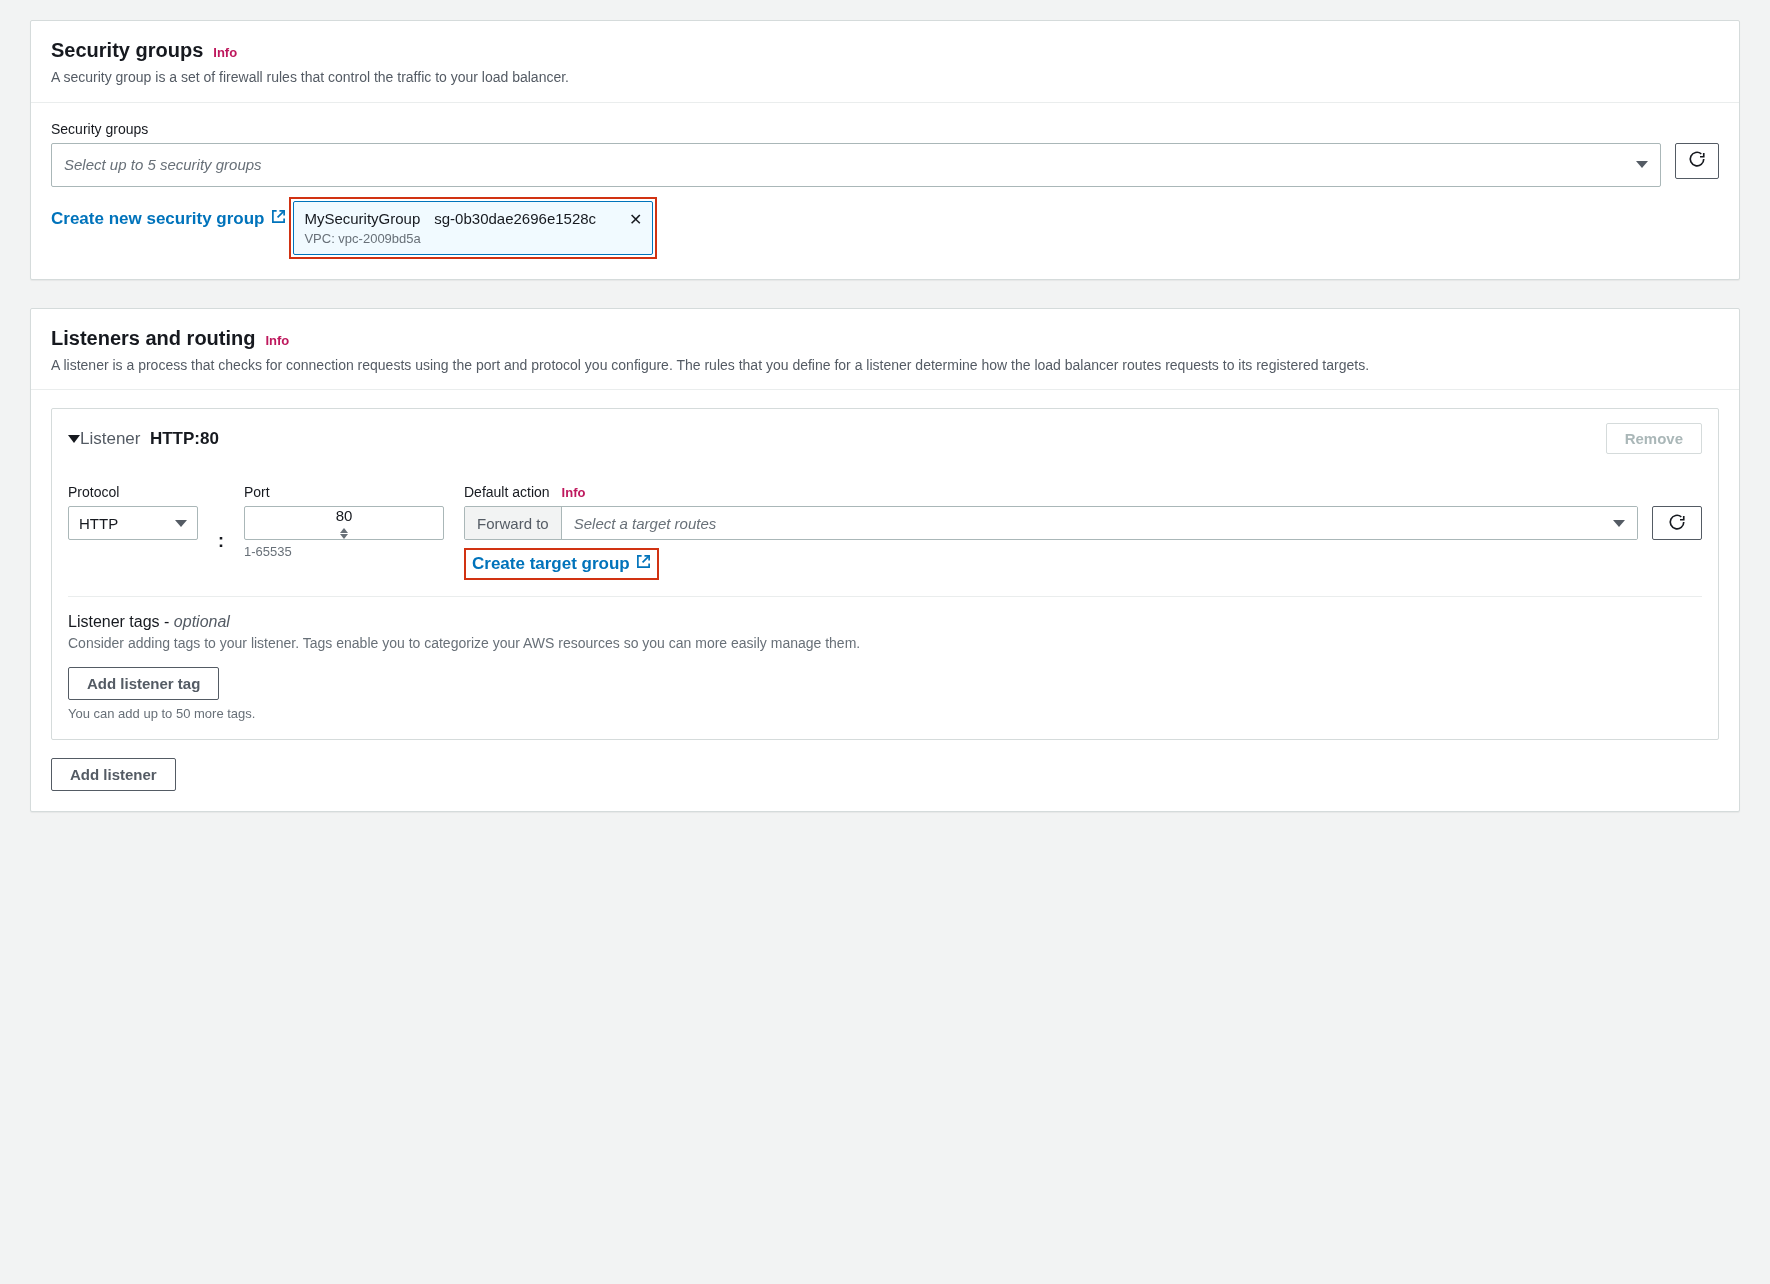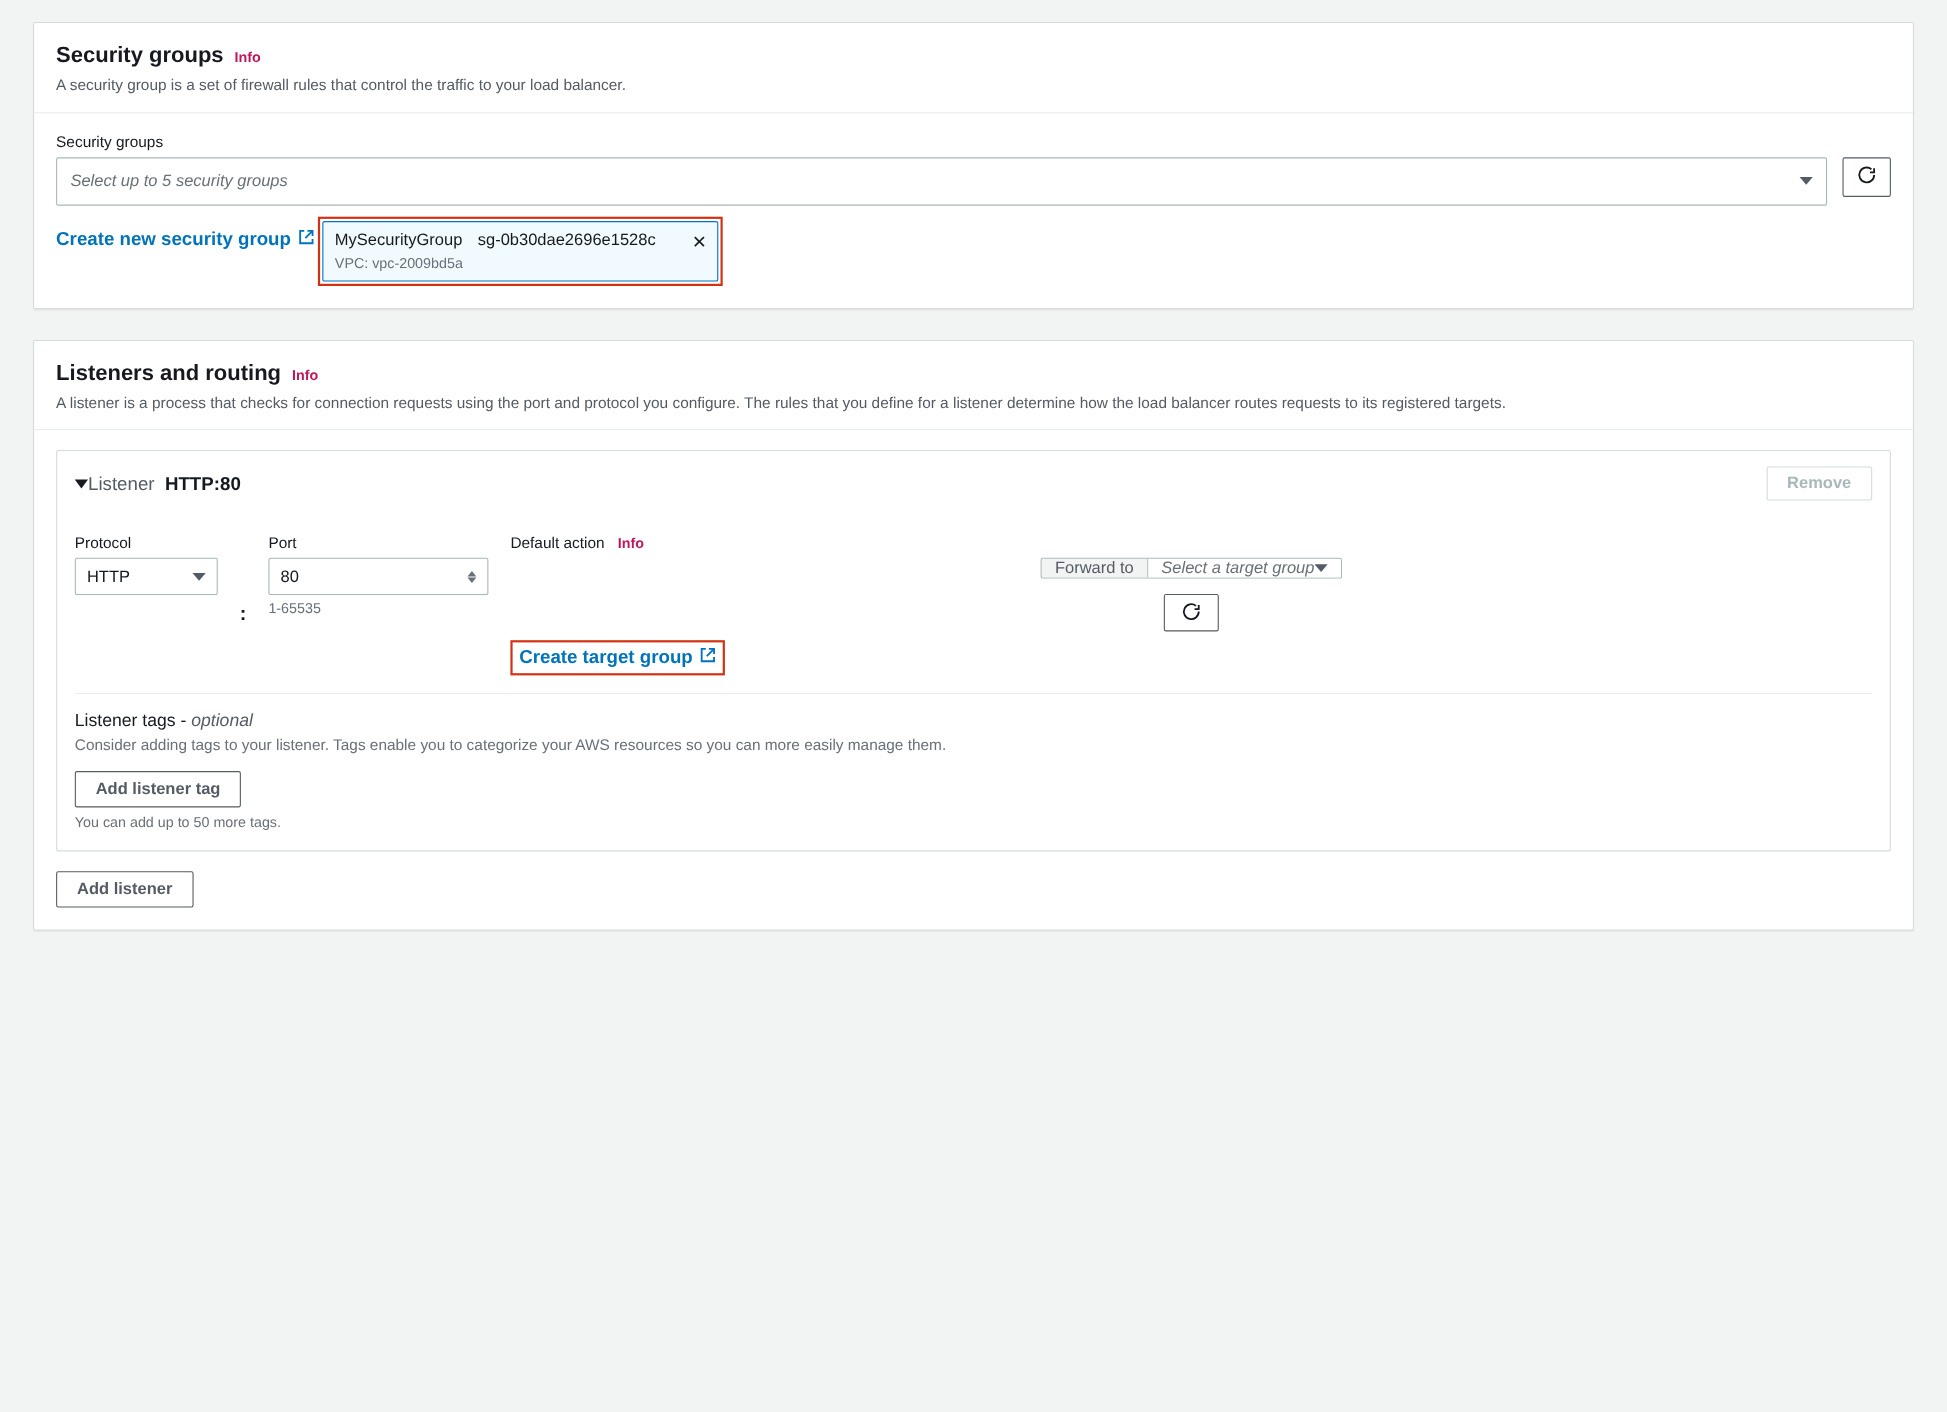--- a/index.html
+++ b/index.html
@@ -209,36 +209,37 @@
     width: 200px;
     height: 34px;
     border: 1px solid #aab7b8;
     border-radius: 2px;
     padding: 0 10px;
     font-size: 15px;
     display: flex;
     align-items: center;
     justify-content: space-between;
     background: #fff;
+    flex-direction: column;
   }
   .port-stepper {
     display: flex; flex-direction: column; gap: 1px;
   }
   .port-stepper span {
     width: 0; height: 0;
     border-left: 4px solid transparent;
     border-right: 4px solid transparent;
     cursor: pointer;
   }
   .port-stepper .up { border-bottom: 5px solid #687078; }
   .port-stepper .down { border-top: 5px solid #687078; }
   .hint { font-size: 13px; color: #687078; margin-top: 4px; }
   .default-action-col { flex: 1; }
   .da-label-row { display: flex; align-items: baseline; gap: 12px; margin-bottom: 6px; }
-  .da-row { display: flex; align-items: center; gap: 14px; flex-direction: column; }
+  .da-row { display: flex; align-items: flex-start; gap: 14px; }
   .forward-combo {
     flex: 1;
     display: flex;
     border: 1px solid #aab7b8;
     border-radius: 2px;
     height: 34px;
     overflow: hidden;
   }
   .forward-label {
     background: #f2f3f3;
@@ -384,21 +385,21 @@
 
           <div class="col default-action-col">
             <div class="da-label-row">
               <span class="field-label" style="margin-bottom:0">Default action</span>
               <span class="info-link">Info</span>
             </div>
             <div class="da-row">
               <div class="forward-combo">
                 <div class="forward-label">Forward to</div>
                 <div class="target-select">
-                  <span class="target-placeholder">Select a target group</span>
+                  <span class="target-placeholder">Select a target routes</span>
                   <span class="caret-down"></span>
                 </div>
               </div>
               <div class="icon-btn" style="height:34px;width:50px">
                 <span>
                   <svg viewBox="0 0 24 24" fill="none" stroke="#16191f" stroke-width="2.2">
                       <path d="M21 12a9 9 0 1 1-3.3-6.9"></path>
                       <path d="M21 4v5h-5"></path>
                     </svg>
                 </span>

